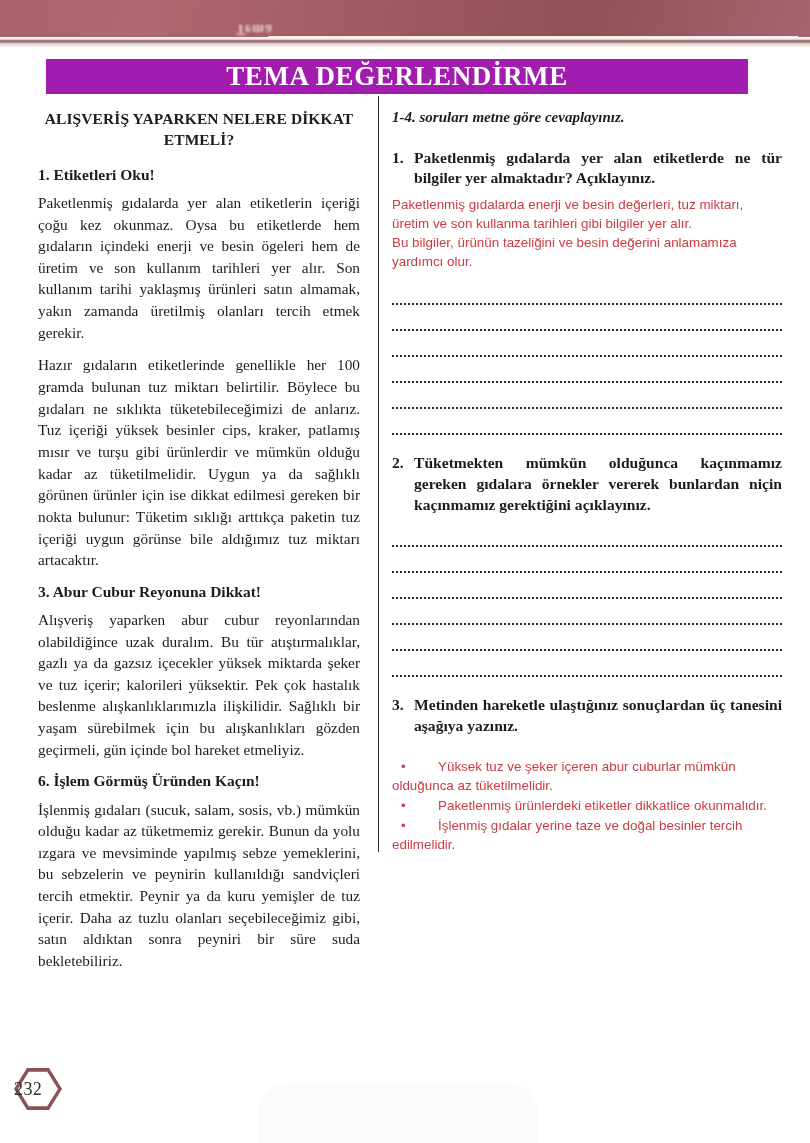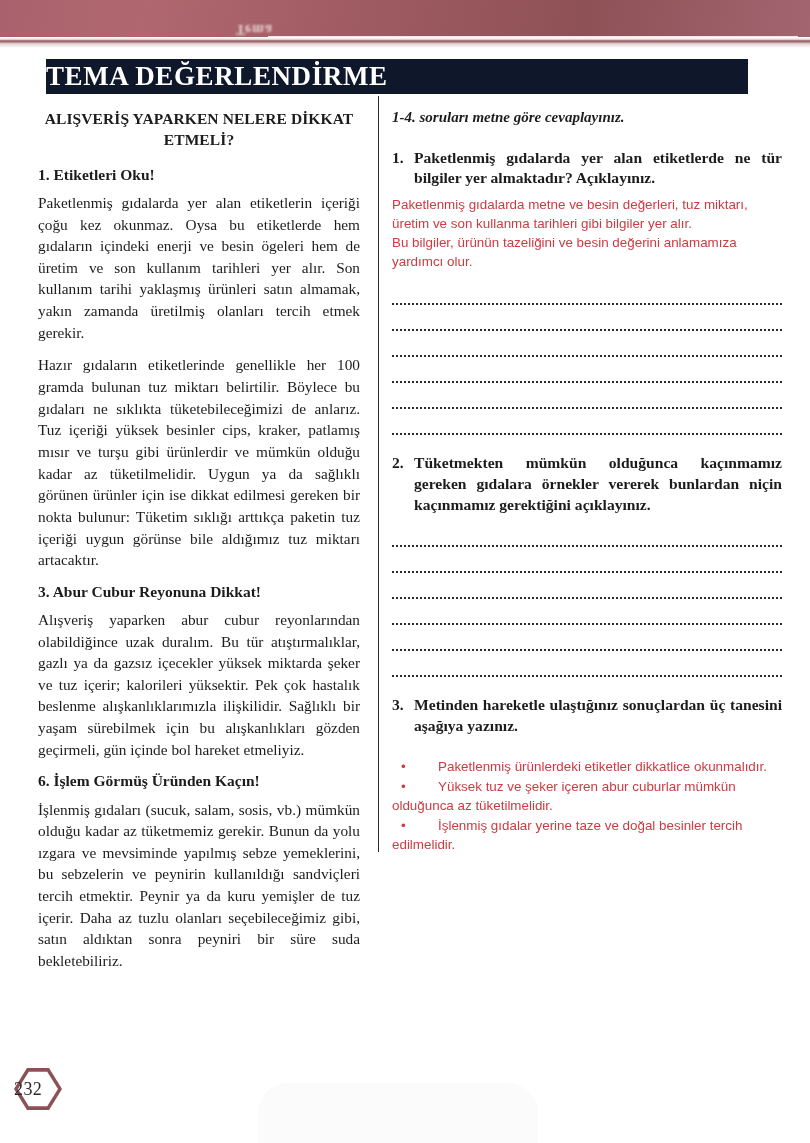--- a/index.html
+++ b/index.html
@@ -68,24 +68,24 @@
     opacity: 0.85;
   }
 
   
   .title-bar {
     position: absolute;
     top: 59px;
     left: 46px;
     width: 702px;
     height: 35px;
-    background: #0f172a;
+    background: #a21caf;
     display: flex;
     align-items: center;
-    justify-content: flex-start;
+    justify-content: center;
   }
   .title-bar-text {
     font-family: "Liberation Serif", serif;
     font-size: 27px;
     font-weight: bold;
     color: #ffffff;
     letter-spacing: 0.6px;
     line-height: 1;
     white-space: nowrap;
   }
@@ -288,21 +288,21 @@
   </div>
 
   <div class="col-right">
 
     <div class="instruction">1-4. soruları metne göre cevaplayınız.</div>
 
     <div class="question">
       <div class="q-num">1.</div>
       <div class="q-text">Paketlenmiş gıdalarda yer alan etiketlerde ne tür bilgiler yer almaktadır? Açıklayınız.</div>
     </div>
-    <div class="answer">Paketlenmiş gıdalarda metne ve besin değerleri, tuz miktarı, üretim ve son kullanma tarihleri gibi bilgiler yer alır.
+    <div class="answer">Paketlenmiş gıdalarda enerji ve besin değerleri, tuz miktarı, üretim ve son kullanma tarihleri gibi bilgiler yer alır.
 Bu bilgiler, ürünün tazeliğini ve besin değerini anlamamıza yardımcı olur.</div>
     <div class="dotline-group">
       <div class="dotline"></div>
       <div class="dotline"></div>
       <div class="dotline"></div>
       <div class="dotline"></div>
       <div class="dotline"></div>
       <div class="dotline"></div>
     </div>
 
@@ -317,27 +317,27 @@
       <div class="dotline"></div>
       <div class="dotline"></div>
       <div class="dotline"></div>
     </div>
 
     <div class="question">
       <div class="q-num">3.</div>
       <div class="q-text">Metinden hareketle ulaştığınız sonuçlardan üç tanesini aşağıya yazınız.</div>
     </div>
     <div class="answer-bullets">
+      <div class="bullet-row">
+        <span class="dot">•</span><span>Yüksek tuz ve şeker içeren abur cuburlar mümkün olduğunca az tüketilmelidir.</span>
+      </div>
       <div class="bullet-row">
         <span class="dot">•</span><span>Paketlenmiş ürünlerdeki etiketler dikkatlice okunmalıdır.</span>
       </div>
       <div class="bullet-row">
-        <span class="dot">•</span><span>Yüksek tuz ve şeker içeren abur cuburlar mümkün olduğunca az tüketilmelidir.</span>
-      </div>
-      <div class="bullet-row">
         <span class="dot">•</span><span>İşlenmiş gıdalar yerine taze ve doğal besinler tercih edilmelidir.</span>
       </div>
     </div>
   </div>
 
   <div class="bottom-blob"></div>
 
   <div class="page-badge">
     <div class="hex"></div>
     <div class="hex-inner"></div>

